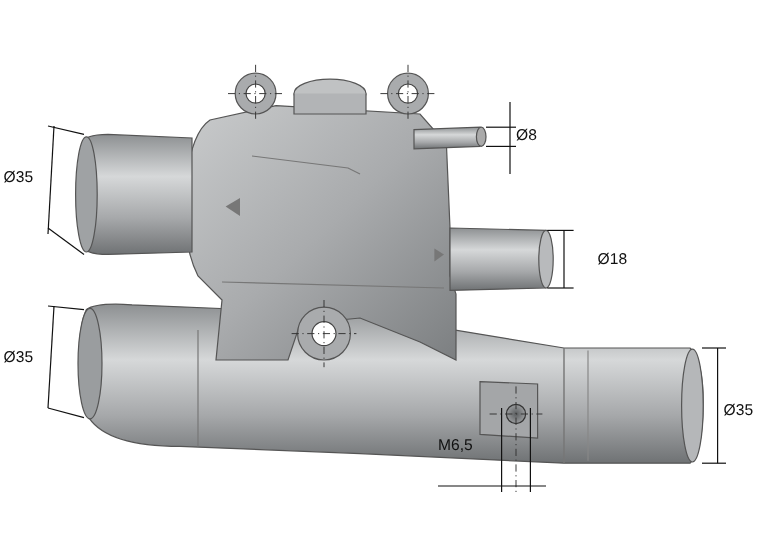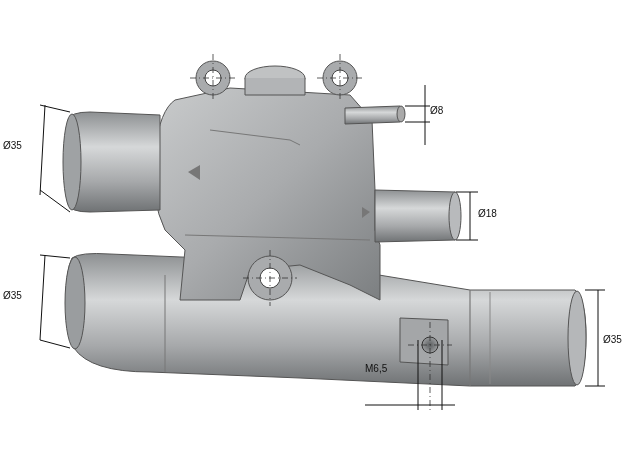--- a/index.html
+++ b/index.html
@@ -1,18 +1,18 @@
 <!DOCTYPE html>
 <html><head>
 <meta charset="utf-8">
 <style>
   html, body { margin:0; padding:0; background:#ffffff; }
   body { width:640px; height:452px; position:relative; overflow:hidden; font-family:"Liberation Sans", sans-serif; }
   #stage { position:absolute; left:0; top:0; width:640px; height:452px; }
-  .dim-label { position:absolute; font-family:"Liberation Sans", sans-serif; font-size:10px; color:#111; line-height:1; white-space:nowrap; }
+  .dim-label { position:absolute; font-family:"Liberation Sans", sans-serif; font-size:13px; color:#111; line-height:1; white-space:nowrap; }
 </style>
 </head>
 <body>
 
 <div id="stage">
   <svg width="640" height="452" viewBox="0 0 640 452">
     <defs>
       <linearGradient id="pipeV" x1="0" y1="0" x2="0" y2="1">
         <stop offset="0" stop-color="#8d9092"></stop>
         <stop offset="0.35" stop-color="#d6d8d9"></stop>
@@ -112,17 +112,17 @@
       <line x1="585" y1="386" x2="605" y2="386"></line>
       <line x1="598" y1="290" x2="598" y2="386"></line>
       <line x1="418" y1="340" x2="418" y2="410"></line>
       <line x1="442" y1="340" x2="442" y2="410"></line>
       <line x1="365" y1="405" x2="455" y2="405"></line>
     </g>
   </svg>
 
   <span class="dim-label" style="left:3px;top:141px;">Ø35</span>
   <span class="dim-label" style="left:430px;top:106px;">Ø8</span>
-  <span class="dim-label" style="left:478px;top:209px;">Ø18</span>
+  <span class="dim-label" style="left:498px;top:209px;">Ø18</span>
   <span class="dim-label" style="left:3px;top:291px;">Ø35</span>
   <span class="dim-label" style="left:603px;top:335px;">Ø35</span>
   <span class="dim-label" style="left:365px;top:364px;">M6,5</span>
 </div>
 
 </body></html>

